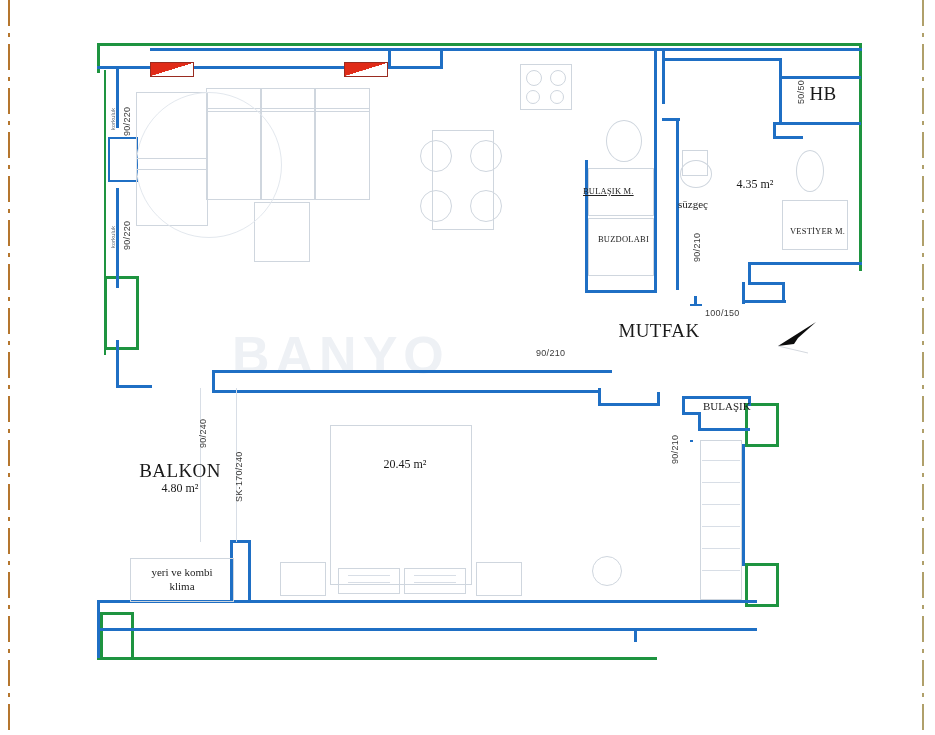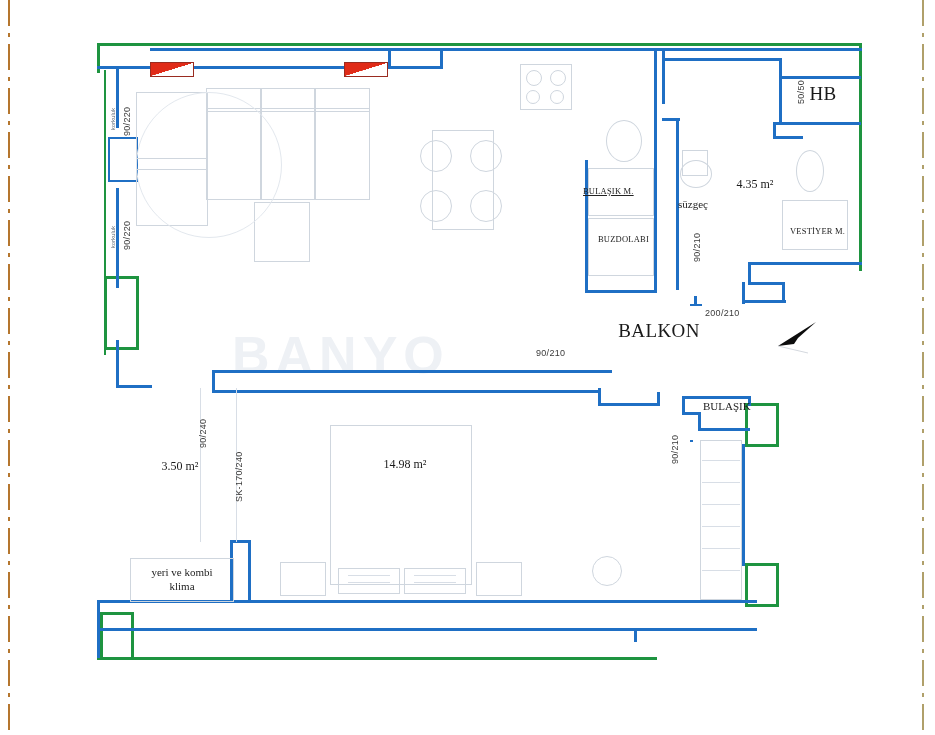--- a/index.html
+++ b/index.html
@@ -228,50 +228,51 @@
   <div class="fl" style="left:200px;top:388px;width:1px;height:154px;"></div>
 
   <div class="fr" style="left:136px;top:92px;width:146px;height:146px;border-color:#e3e8ee;"></div>
 
 
   <div class="room" style="left:680px;top:178px;width:150px;">
     <div class="ar">4.35 m²</div>
   </div>
 
   <div class="room" style="left:584px;top:320px;width:150px;">
+    <div class="nm">MUTFAK</div>
+  </div>
+
+  <div class="room" style="left:90px;top:460px;width:180px;">
     <div class="nm">BALKON</div>
-  </div>
-
-  <div class="room" style="left:90px;top:460px;width:180px;">
-    <div class="ar">3.50 m²</div>
+    <div class="ar">4.80 m²</div>
   </div>
 
   <div class="room" style="left:300px;top:458px;width:210px;">
-    <div class="ar">14.98 m²</div>
+    <div class="ar">20.45 m²</div>
   </div>
 
   <div class="small" style="left:583px;top:186px;text-decoration:underline;">BULAŞIK M.</div>
   <div class="small" style="left:598px;top:234px;">BUZDOLABI</div>
   <div class="small" style="left:790px;top:226px;">VESTİYER M.</div>
   <div class="mid" style="left:678px;top:198px;">süzgeç</div>
   <div class="mid" style="left:703px;top:400px;">BULAŞIK</div>
   <div class="room" style="left:800px;top:83px;width:46px;">
     <div class="nm">HB</div>
   </div>
   <div class="klima" style="left:134px;top:566px;width:96px;">
     <div>yeri ve kombi</div>
     <div>klima</div>
   </div>
 
   <div class="dim vrot" style="left:122px;top:136px;">90/220</div>
   <div class="dim vrot" style="left:122px;top:250px;">90/220</div>
   <div class="tiny vrot" style="left:110px;top:130px;">korkuluk</div>
   <div class="tiny vrot" style="left:110px;top:248px;">korkuluk</div>
   <div class="dim vrot" style="left:692px;top:262px;">90/210</div>
-  <div class="dim" style="left:705px;top:308px;">200/210</div>
+  <div class="dim" style="left:705px;top:308px;">100/150</div>
   <div class="dim" style="left:536px;top:348px;">90/210</div>
   <div class="dim vrot" style="left:670px;top:464px;">90/210</div>
   <div class="dim vrot" style="left:198px;top:448px;">90/240</div>
   <div class="dim vrot" style="left:234px;top:502px;">SK-170/240</div>
   <div class="dim vrot" style="left:796px;top:104px;">50/50</div>
 
   <svg class="northarrow" style="left:772px;top:320px;" viewBox="0 0 48 34">
     <polygon points="44,2 6,26 22,24 26,18" fill="#0d0d0d"></polygon>
     <line x1="6" y1="26" x2="36" y2="33" stroke="#c9ced6" stroke-width="0.8"></line>
   </svg>

